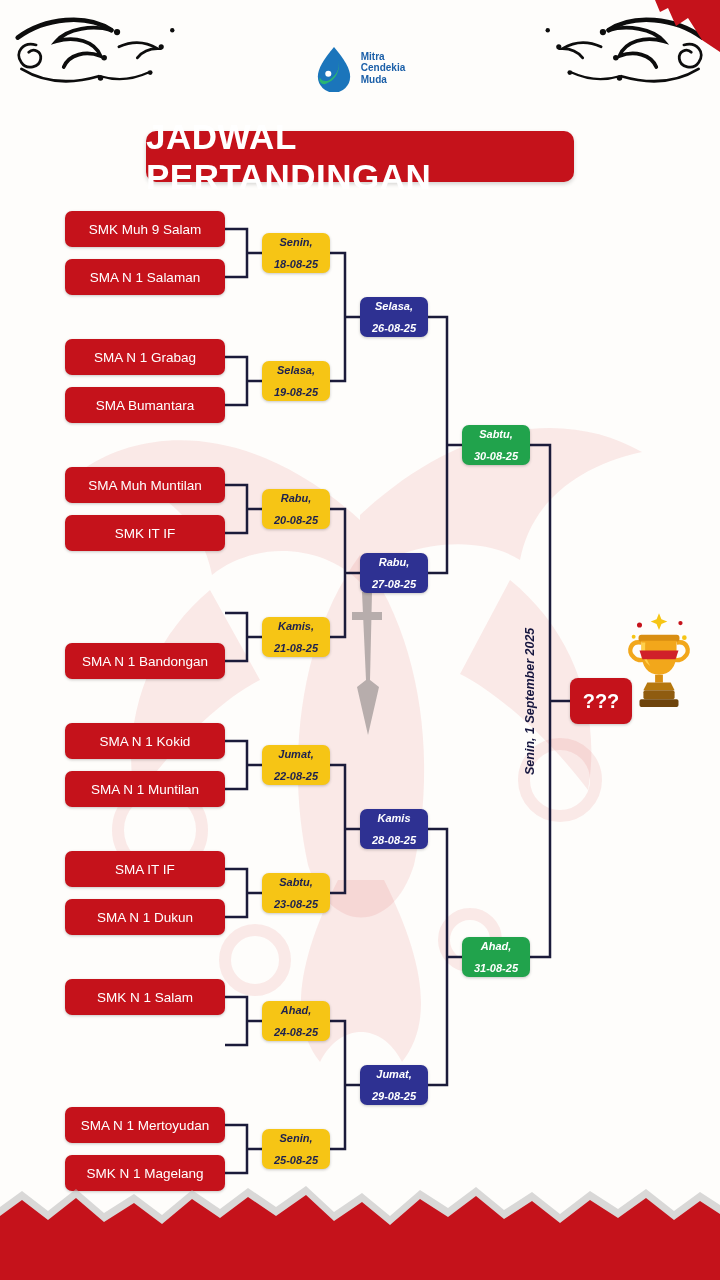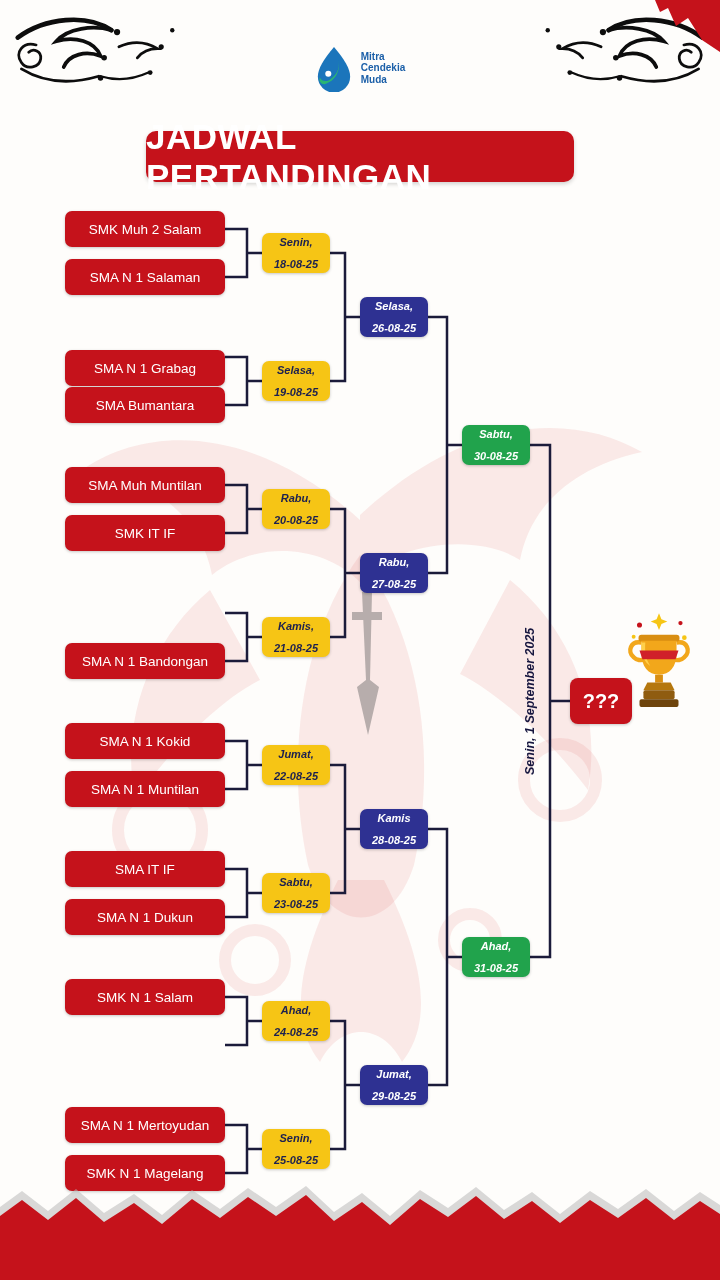--- a/index.html
+++ b/index.html
@@ -161,23 +161,23 @@
       <span>Mitra</span>
       <span>Cendekia</span>
       <span>Muda</span>
     </div>
   </div>
 
   <div class="title-banner">
     <span>JADWAL PERTANDINGAN</span>
   </div>
 
-  <div class="team-box" style="top:211px">SMK Muh 2 Salam</div>
+  <div class="team-box" style="top:211px">SMK Muh 9 Salam</div>
   <div class="team-box" style="top:259px">SMA N 1 Salaman</div>
-  <div class="team-box" style="top:350px">SMA N 1 Grabag</div>
+  <div class="team-box" style="top:339px">SMA N 1 Grabag</div>
   <div class="team-box" style="top:387px">SMA Bumantara</div>
   <div class="team-box" style="top:467px">SMA Muh Muntilan</div>
   <div class="team-box" style="top:515px">SMK IT IF</div>
   <div class="team-box" style="top:643px">SMA N 1 Bandongan</div>
   <div class="team-box" style="top:723px">SMA N 1 Kokid</div>
   <div class="team-box" style="top:771px">SMA N 1 Muntilan</div>
   <div class="team-box" style="top:851px">SMA IT IF</div>
   <div class="team-box" style="top:899px">SMA N 1 Dukun</div>
   <div class="team-box" style="top:979px">SMK N 1 Salam</div>
   <div class="team-box" style="top:1107px">SMA N 1 Mertoyudan</div>

